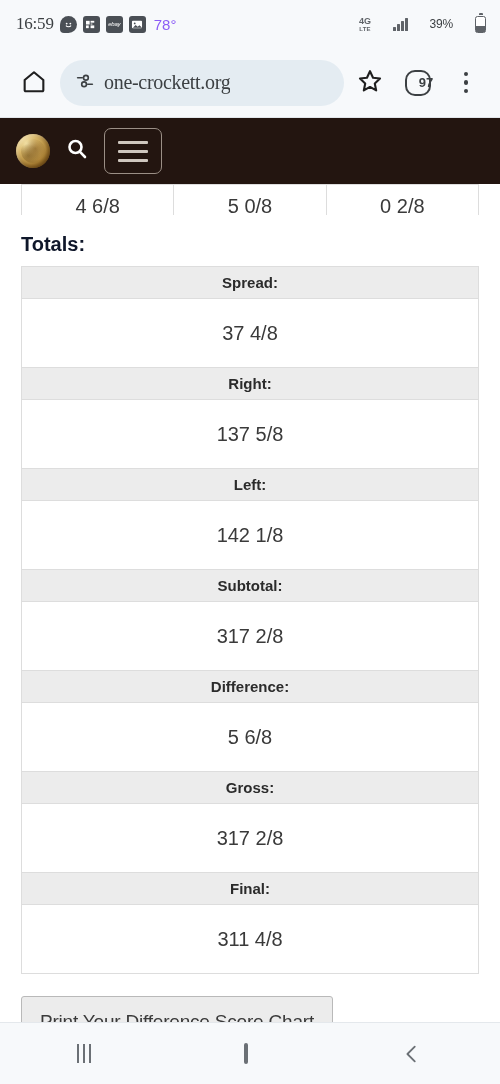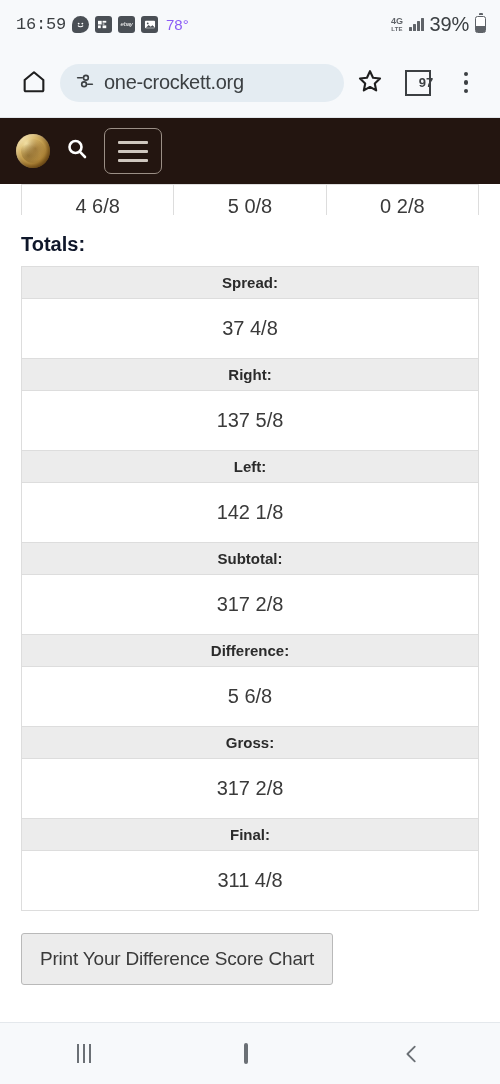--- a/index.html
+++ b/index.html
@@ -34,21 +34,21 @@
     display: flex;
     align-items: center;
     gap: 6px;
     flex: 1 1 auto;
     min-width: 0;
   }
   .status-clock {
     font-size: 17px;
     color: #3c4043;
     letter-spacing: -0.2px;
-    font-family: Liberation Mono, monospace;
+    font-family: Liberation Serif, serif;
   }
   .notif-icon {
     width: 17px;
     height: 17px;
     border-radius: 3px;
     background: #4a4f55;
     display: inline-flex;
     align-items: center;
     justify-content: center;
     color: #ffffff;
@@ -62,21 +62,21 @@
   }
   .notif-icon.ebay { font-size: 6px; font-style: italic; letter-spacing: -0.3px; }
   .weather-temp {
     font-size: 15px;
     color: #8b5cf6;
     margin-left: 2px;
   }
   .status-right {
     display: flex;
     align-items: center;
-    gap: 6px;
+    gap: 22px;
     flex: 0 0 auto;
   }
   .net-type {
     display: flex;
     flex-direction: column;
     align-items: center;
     justify-content: center;
     line-height: 1;
     color: #5f6368;
   }
@@ -92,21 +92,21 @@
     display: block;
     width: 2.5px;
     background: #5f6368;
     border-radius: 0.5px;
   }
   .signal-bars i:nth-child(1) { height: 4px; }
   .signal-bars i:nth-child(2) { height: 7px; }
   .signal-bars i:nth-child(3) { height: 10px; }
   .signal-bars i:nth-child(4) { height: 13px; }
   .battery-pct {
-    font-size: 20px;
+    font-size: 12px;
     color: #3c4043;
     letter-spacing: -0.2px;
   }
   .battery-icon {
     width: 11px;
     height: 17px;
     border: 1.5px solid #5f6368;
     border-radius: 2.5px;
     position: relative;
     background: linear-gradient(to top, #5f6368 39%, #ffffff 39%);
@@ -137,42 +137,43 @@
     width: 44px;
     height: 44px;
     display: flex;
     align-items: center;
     justify-content: center;
     flex: 0 0 auto;
     border-radius: 50%;
   }
   .omnibox {
     flex: 1 1 auto;
-    height: 38px;
+    height: 46px;
     background: #e4ecf2;
     border-radius: 23px;
     display: flex;
     align-items: center;
     padding: 0 14px;
     gap: 8px;
     min-width: 0;
     overflow: hidden;
+    font-family: Liberation Serif, serif;
   }
   .omnibox-url {
     font-size: 20px;
     color: #3c4043;
     white-space: nowrap;
     overflow: hidden;
     letter-spacing: -0.3px;
   }
   .tab-count {
     width: 26px;
     height: 26px;
     border: 2.2px solid #3c4043;
-    border-radius: 0;
+    border-radius: 10px;
     display: flex;
     align-items: center;
     justify-content: center;
     font-size: 13px;
     font-weight: bold;
     color: #3c4043;
     padding-left: 16px;
   }
   .kebab {
     display: flex;
@@ -304,21 +305,21 @@
 
   table.totals-table th {
     background: #ececec;
     font-weight: bold;
     font-size: 15px;
     color: #2b2b2b;
     height: 32px;
   }
   table.totals-table td {
     background: #ffffff;
-    height: 60px;
+    height: 69px;
     font-size: 20px;
     color: #3a3a3a;
   }
 
   .print-btn {
     margin-top: 22px;
     display: inline-block;
     background: #ececec;
     border: 1px solid #b9b9b9;
     border-radius: 3px;

